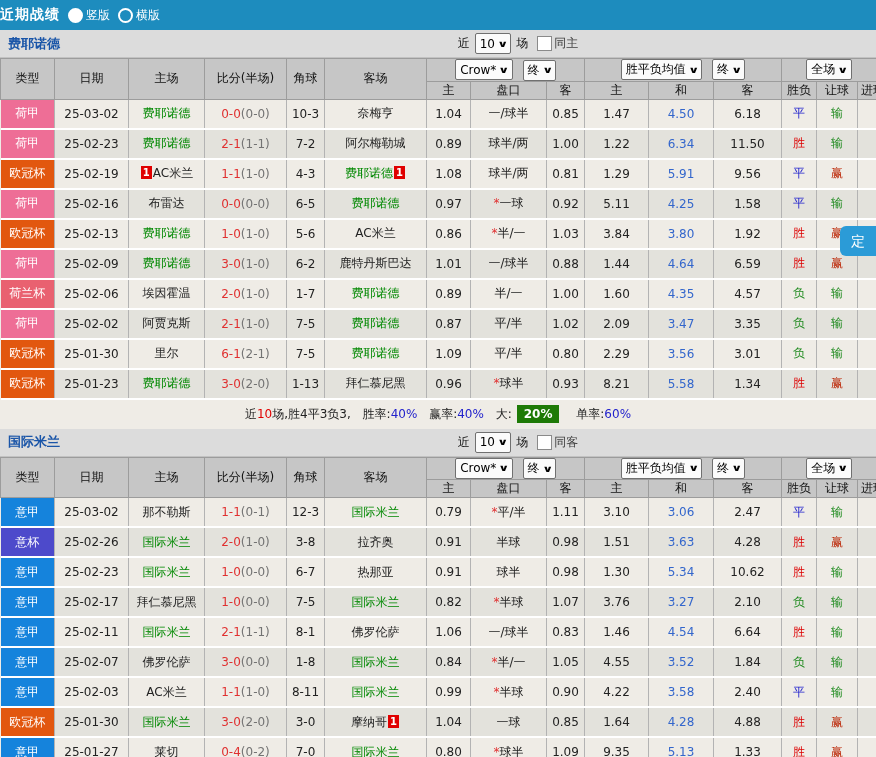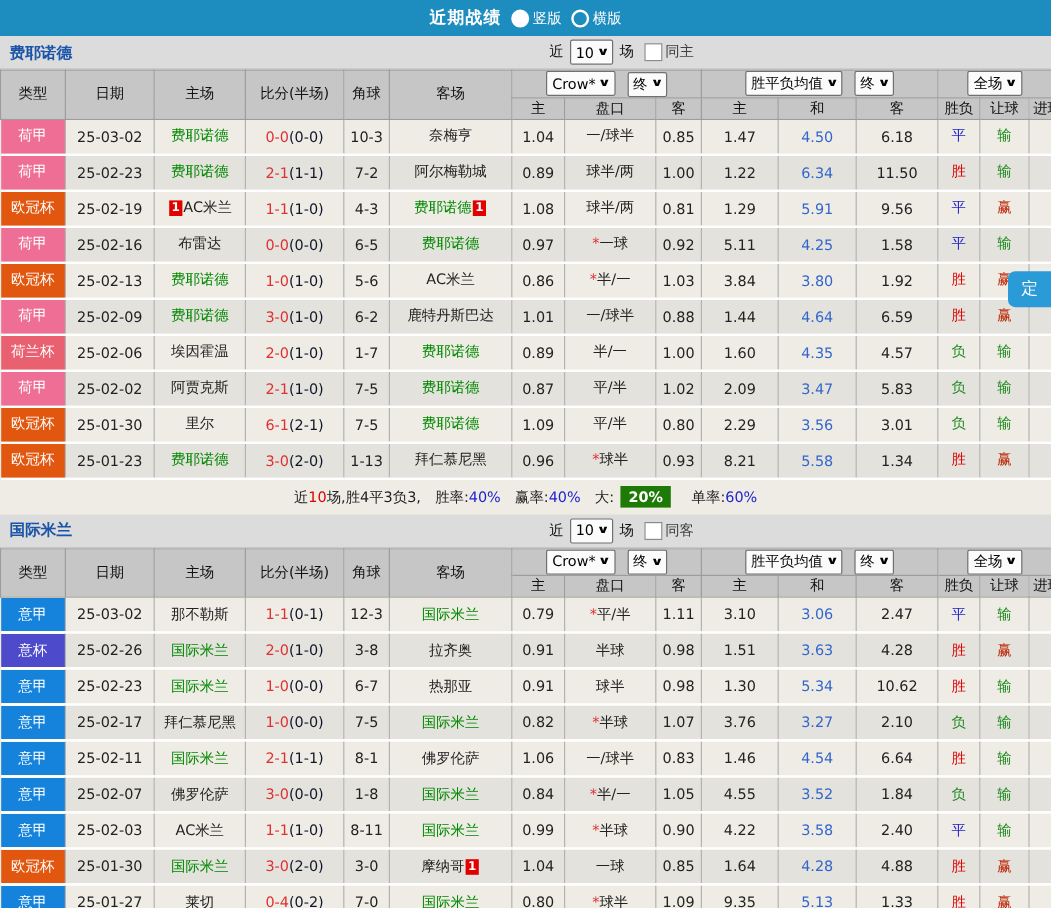--- a/index.html
+++ b/index.html
@@ -1,19 +1,19 @@
 <!DOCTYPE html>
 <html><head>
 <meta charset="utf-8">
 <style>
   html,body{margin:0;padding:0}
   body{width:876px;height:757px;overflow:hidden;position:relative;
        font-family:"DejaVu Sans","Liberation Sans",sans-serif;font-size:12px;color:#222;background:#D8D8D4}
   
-  .topbar{height:30px;background:#1D8CBE;display:flex;align-items:center;justify-content:center;color:#fff}
+  .topbar{height:30px;background:#1D8CBE;display:flex;align-items:center;color:#fff}
   .topbar .title{font-weight:bold;font-size:14px;letter-spacing:1px}
   .radio{display:inline-block;width:11px;height:11px;border:2px solid #fff;border-radius:50%;margin:0 3px 0 8px;vertical-align:-2px;background:transparent}
   .radio.sel{background:#fff}
   .rlabel{font-size:12px}
   
   .filterbar{height:27px;background:#DCDCDC;display:flex;align-items:center;border-bottom:1px solid #C2C2C2}
   .team{color:#1A55A8;font-weight:bold;font-size:13px;margin-left:8px;min-width:150px;cursor:pointer}
   .controls{display:flex;align-items:center;margin:0 auto;white-space:nowrap}
   .flbl{margin:0 2px;color:#111}
   .sel-box{display:inline-flex;align-items:center;gap:4px;border:1px solid #707070;background:#FBFBFB;
@@ -31,21 +31,21 @@
   .h2 th{height:17px}
   .h2 th.clip{text-align:left;padding-left:3px}
   .grid td{border-right:1px solid #B3B3B3;border-bottom:2px solid #FFF;text-align:center;padding:0;
            height:28px;overflow:hidden;white-space:nowrap;font-size:12px}
   tbody tr:nth-child(odd) td{background:#EFECE6}
   tbody tr:nth-child(even) td{background:#E3E2DC}
   td.type{color:#fff;font-size:12px}
   .focus{color:#008800}
   .teamcell{cursor:pointer}
   .sc{color:#E03030}
-  .half{color:#0f172a}
+  .half{color:#737373}
   .star{color:#E03030}
   td.mid{color:#3366CC}
   .badge{background:#E00000;color:#fff;font-size:10px;line-height:13px;display:inline-block;padding:0 2px;margin:0 1px;font-weight:bold;vertical-align:1px}
   .badge:empty{display:none}
   
   .summary{height:29px;line-height:29px;text-align:center;background:#EFECE6;font-size:12px;color:#222}
   .summary .red{color:#E00000}
   .summary .blue{color:#2222CC}
   .summary .s-lbl{margin-left:8px}
   .summary .big{background:#1E7A06;color:#fff;padding:2px 7px;margin:0 5px;font-weight:bold}
@@ -268,21 +268,21 @@
     <td>25-02-02</td>
     <td class="teamcell"><span>阿贾克斯</span></td>
     <td><span class="sc">2-1</span><span class="half">(1-0)</span></td>
     <td>7-5</td>
     <td class="teamcell"><span class="focus">费耶诺德</span></td>
     <td>0.87</td>
     <td><span class="star"></span><span>平/半</span></td>
     <td>1.02</td>
     <td>2.09</td>
     <td class="mid">3.47</td>
-    <td>5.83</td>
+    <td>3.35</td>
     <td style="color: rgb(30, 138, 30);">负</td>
     <td style="color: rgb(30, 138, 30);">输</td>
     <td></td>
   </tr>
         <tr>
     <td class="type" style="background: rgb(226, 87, 15);">欧冠杯</td>
     <td>25-01-30</td>
     <td class="teamcell"><span>里尔</span></td>
     <td><span class="sc">6-1</span><span class="half">(2-1)</span></td>
     <td>7-5</td>

